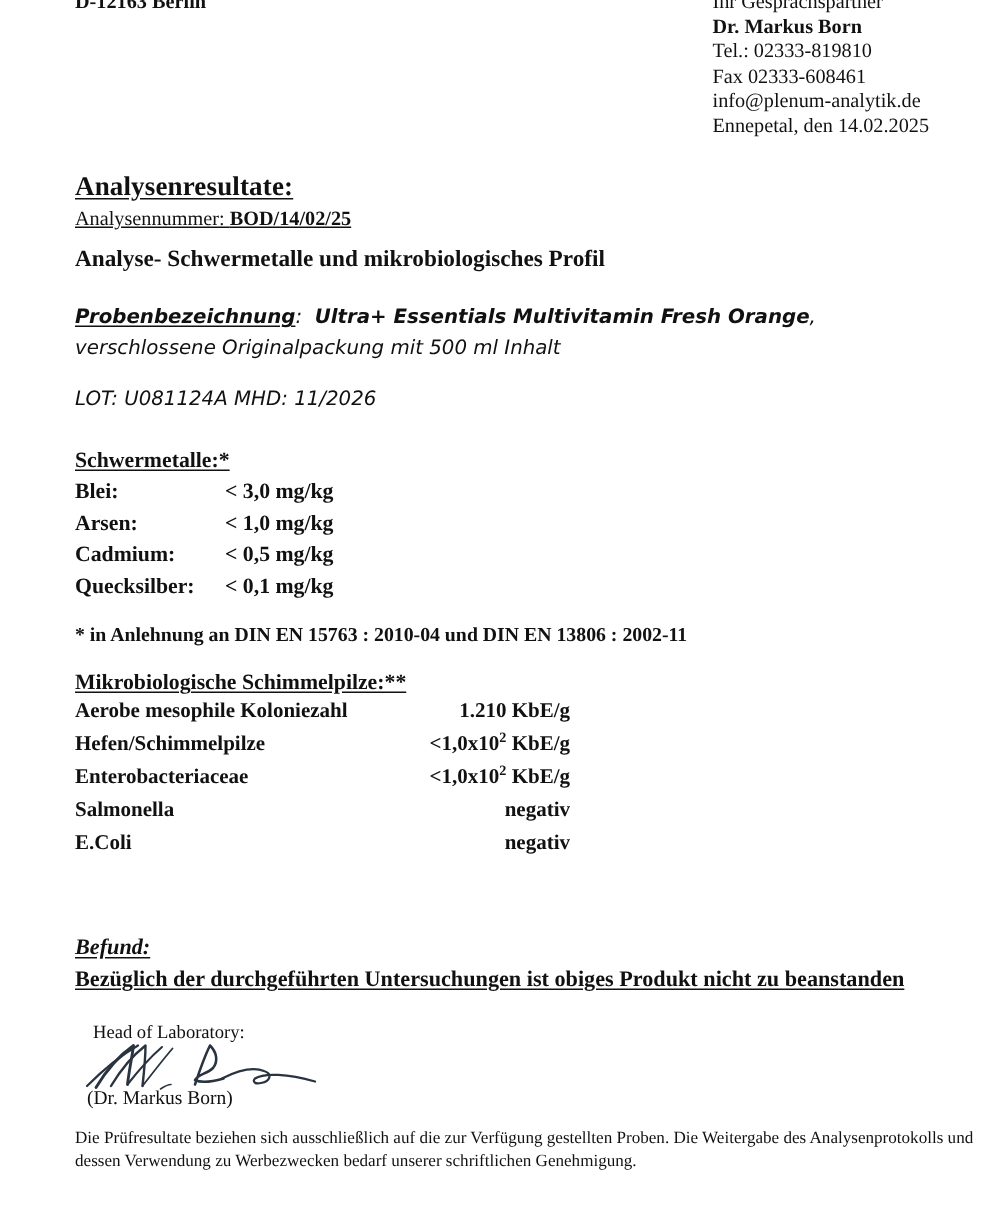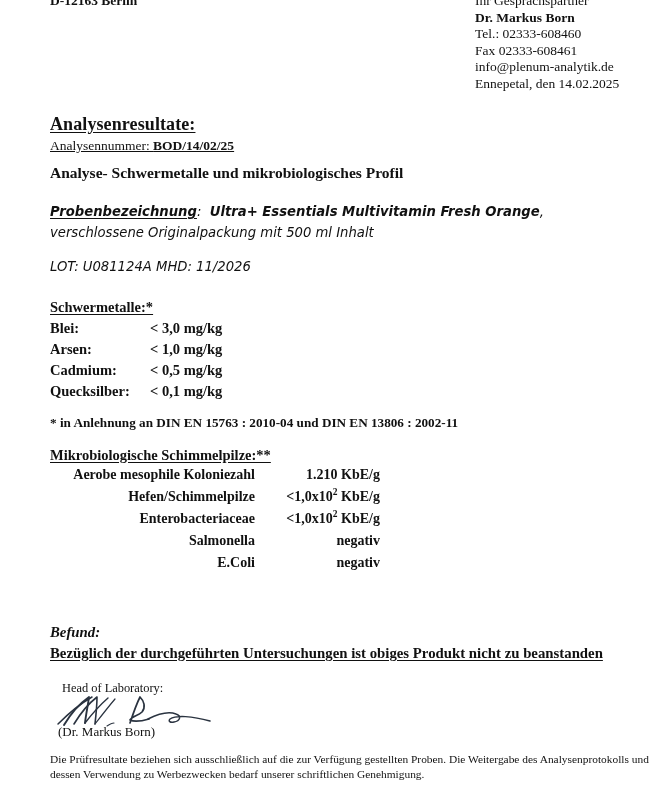--- a/index.html
+++ b/index.html
@@ -159,21 +159,21 @@
     font-size: 14px;
     font-weight: bold;
     border-collapse: collapse;
   }
   .mb-table td {
     padding: 0 0 4px 0;
     line-height: 18px;
     white-space: nowrap;
     vertical-align: top;
   }
-  .mb-table td.k { width: 205px; text-align: right; }
+  .mb-table td.k { width: 205px; }
   .mb-table td.v { text-align: right; }
   .mb-table sup { font-size: 9.5px; vertical-align: super; line-height: 0; }
 
   .din2 {
     position: absolute;
     left: 50px;
     top: 573px;
     width: 600px;
     font-size: 13.2px;
     font-weight: bold;
@@ -181,20 +181,21 @@
   }
 
   
   .befund-head {
     position: absolute;
     left: 50px;
     top: 624px;
     font-size: 14.8px;
     font-weight: bold;
     font-style: italic;
+    text-decoration: underline;
     text-underline-offset: 2px;
     white-space: nowrap;
   }
   .befund-text {
     position: absolute;
     left: 50px;
     top: 645px;
     font-size: 14.8px;
     font-weight: bold;
     text-decoration: underline;
@@ -237,21 +238,21 @@
 </head>
 <body>
 
 <div class="page">
 
   <div class="hdr-left">D-12163 Berlin</div>
 
   <div class="hdr-right">
     <span class="ln">Ihr Gesprächspartner</span>
     <span class="ln bold">Dr. Markus Born</span>
-    <span class="ln">Tel.: 02333-608460</span>
+    <span class="ln">Tel.: 02333-819810</span>
     <span class="ln">Fax   02333-608461</span>
     <span class="ln">info@plenum-analytik.de</span>
     <span class="ln">Ennepetal, den 14.02.2025</span>
   </div>
 
   <div class="analysenresultate">Analysenresultate:</div>
 
   <div class="analysennummer">
     <span>Analysennummer: </span><span class="val">BOD/14/02/25</span>
   </div>

